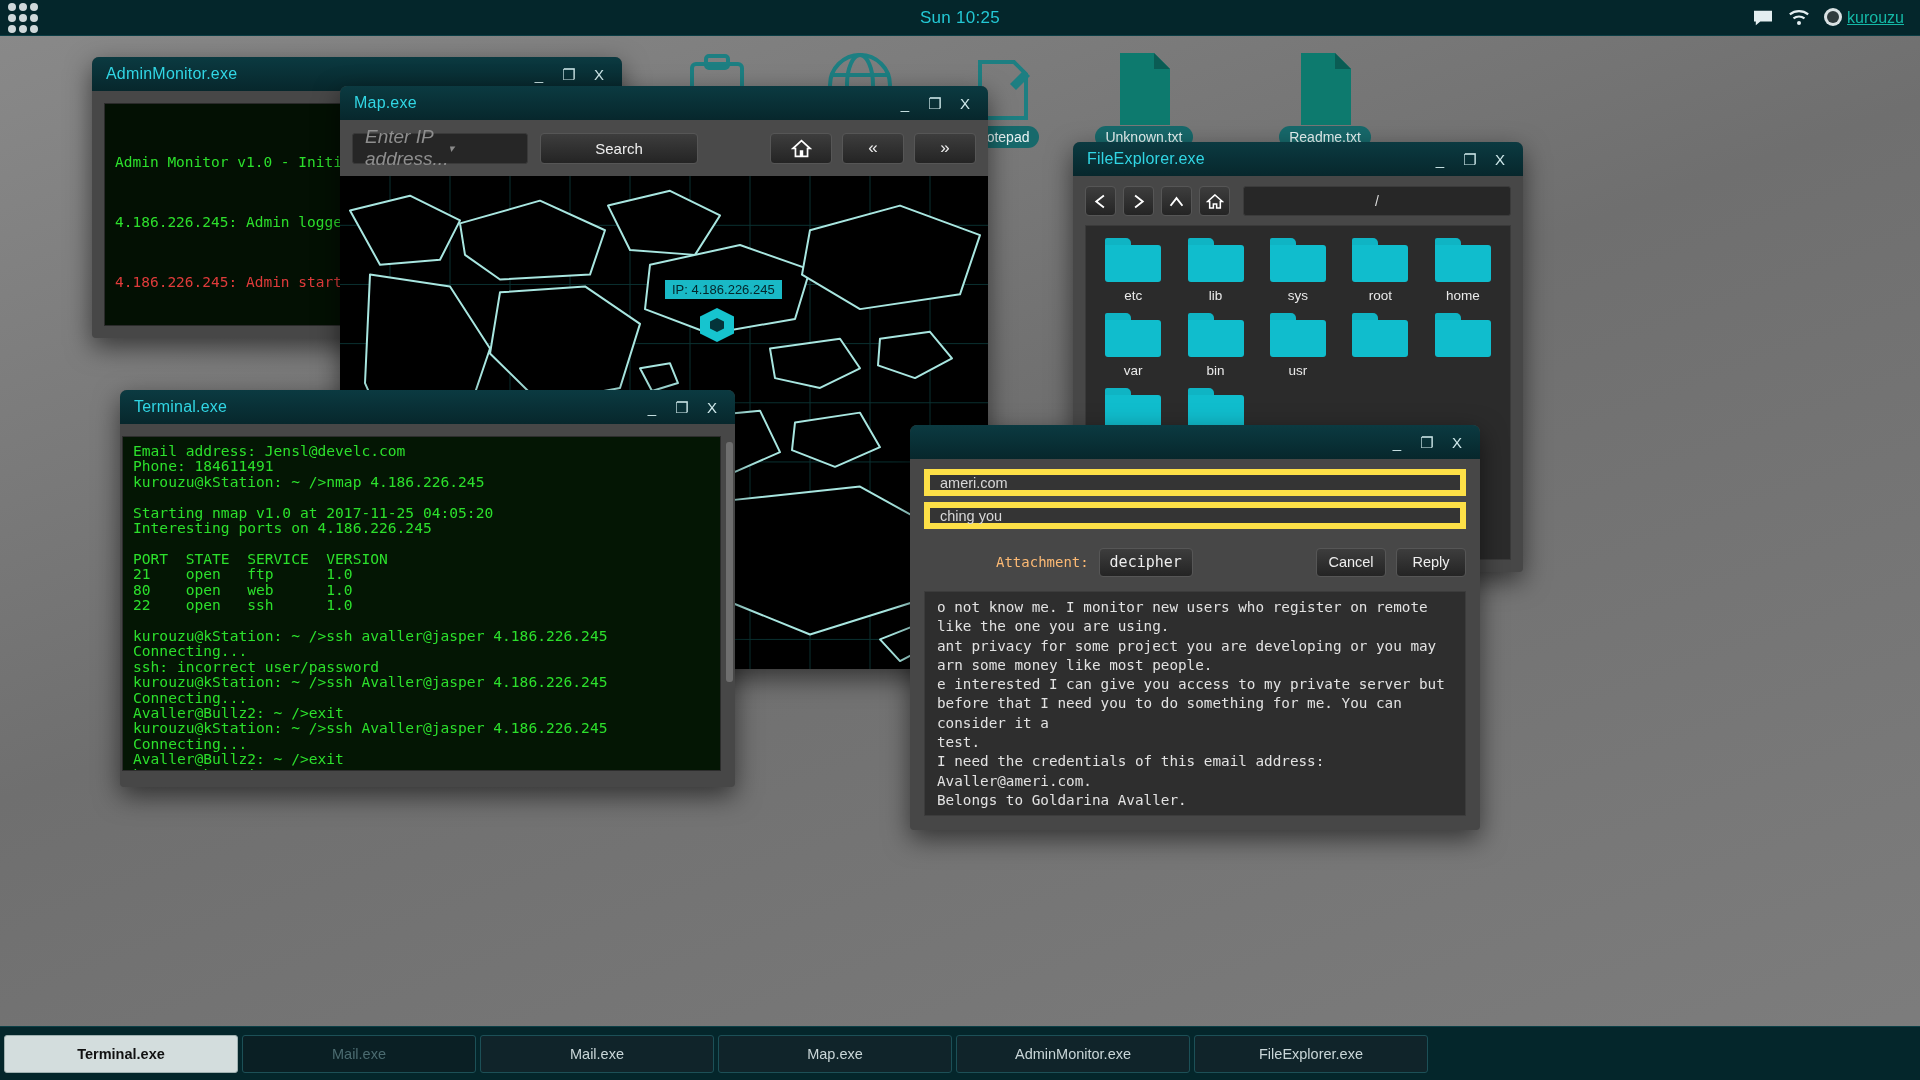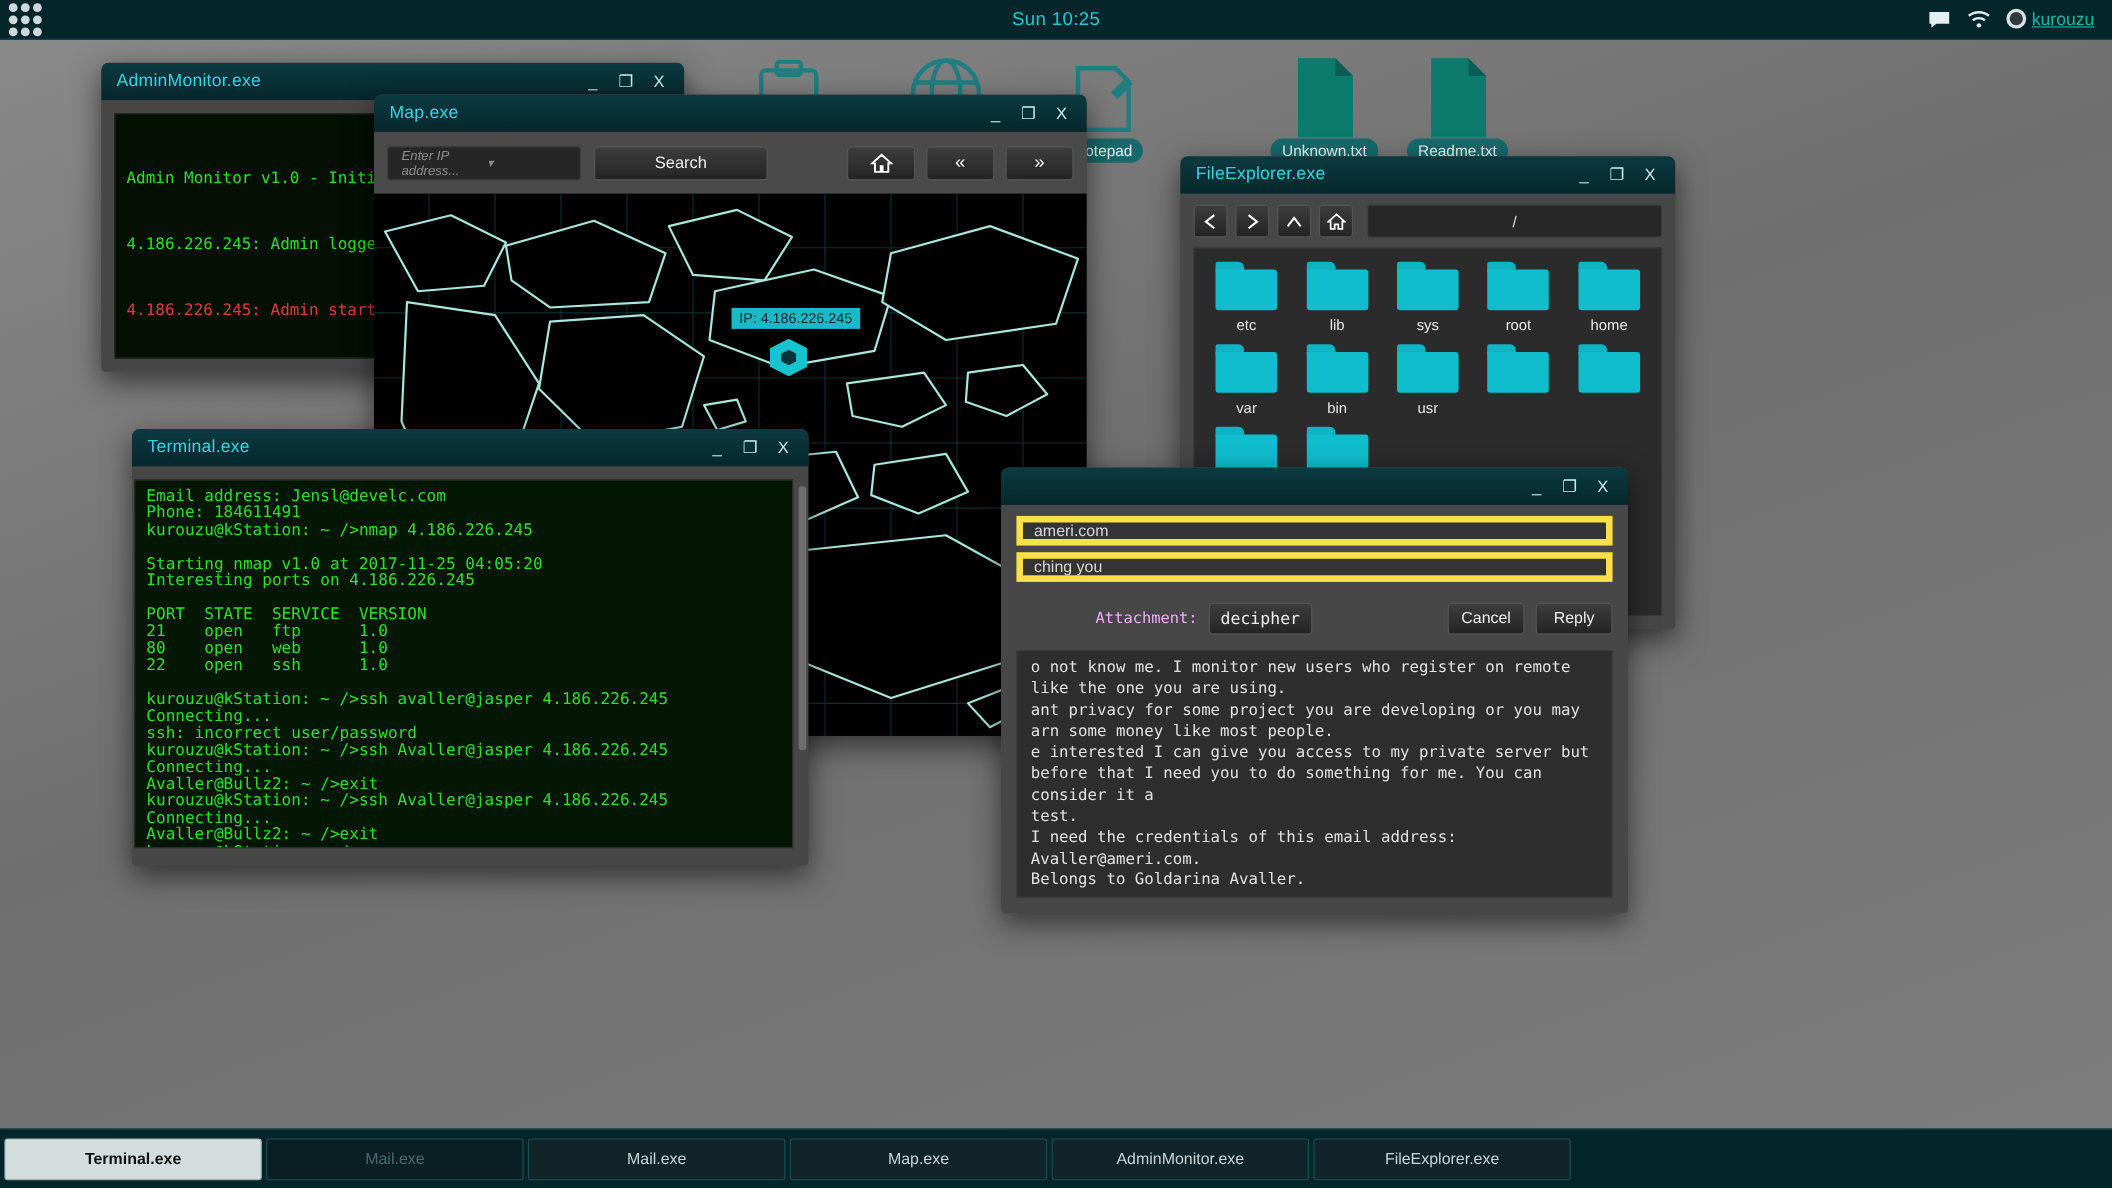--- a/index.html
+++ b/index.html
@@ -64,21 +64,21 @@
     padding: 8px 10px; overflow: hidden; white-space: pre; }
   .lg { color: #2ce02c; } .lr { color: #e03b3b; }
 
   
   #mapwin { left: 340px; top: 86px; width: 648px; height: 583px; z-index: 20; }
   #mapwin .wbody { padding: 0; }
   #map-toolbar { height: 56px; background: #4a4a4a; display:flex; align-items:center;
     padding: 0 12px; gap: 12px; flex: none; }
   .ipcombo { width: 176px; height: 31px; background: #262626; border:1px solid #3a3a3a;
     border-radius: 3px; display:flex; align-items:center; padding: 0 6px 0 12px; }
-  .ipcombo span { color: #8e8e8e; font-style: italic; font-size: 12px; flex:1; }
+  .ipcombo span { color: #8e8e8e; font-style: italic; font-size: 19px; flex:1; }
   .ipcombo .caret { color:#8a8a8a; font-size: 11px; }
   .btn3d { background: linear-gradient(#3d3d3d, #242424); border: 1px solid #565656;
     border-radius: 4px; color: #eee; font-size: 15px; display:flex;
     align-items:center; justify-content:center; cursor: pointer; }
   #map-search { width: 158px; height: 31px; }
   #map-navs { margin-left: auto; display:flex; gap: 10px; }
   #map-navs .btn3d { width: 62px; height: 31px; font-size: 17px; }
   #map-canvas { flex: 1; position: relative; background: #000; overflow: hidden; }
   #map-canvas svg { position:absolute; inset:0; width:100%; height:100%; }
   #map-marker { position:absolute; left: 360px; top: 132px; width: 34px; height: 34px; }
@@ -120,21 +120,21 @@
 
   
   #mailwin { left: 910px; top: 425px; width: 570px; height: 405px; z-index: 50; }
   #mailwin .titlebar { background: linear-gradient(#0b3a41, #07272c); }
   #mailwin .wbody { padding: 10px 14px 14px 14px; gap: 0; }
   .mail-field { height: 27px; background: #343434; border:6px solid #fde047;
     color: #d8d8d8; font-size: 14.5px; display:flex; align-items:center;
     padding: 0 10px; margin-bottom: 6px; flex:none; }
   #mail-actionrow { height: 42px; display:flex; align-items:center; gap: 10px;
     margin: 6px 0 8px 0; flex:none; }
-  #mail-attach-lbl { color:#f0abfc; font-size: 14px;
+  #mail-attach-lbl { color:#fdba74; font-size: 14px;
     font-family: "DejaVu Sans Mono", monospace; margin-left: 72px; }
   #mail-attach-btn { width: 94px; height: 29px; font-size: 15px;
     font-family: "DejaVu Sans Mono", monospace; }
   #mail-cancel { width: 70px; height: 29px; margin-left: auto; font-size: 14.5px; }
   #mail-reply { width: 70px; height: 29px; font-size: 14.5px; }
   #mail-body { flex:1; background: #2e2e2e; border:1px solid #3c3c3c;
     color:#e2e2e2; font-family: "DejaVu Sans Mono", monospace;
     font-size: 14.3px; line-height: 19.3px; padding: 6px 12px;
     white-space: pre-wrap; overflow: hidden; }
 
@@ -202,21 +202,21 @@
   </div>
   <div class="desk-icon" style="left:948px;top:52px;">
     <div class="glyph">
       <svg width="66" height="70" viewBox="0 0 66 70">
           <path d="M10 8h34l12 12v44H10z" fill="none" stroke="#1d7f82" stroke-width="4"></path>
           <path d="M40 30l14-14 6 6-14 14z" fill="#1d7f82"></path>
         </svg>
     </div>
     <span class="cap">Notepad</span>
   </div>
-  <div class="desk-icon" style="left:1149px;top:52px;text-decoration:underline;">
+  <div class="desk-icon" style="left:1089px;top:52px;text-decoration:underline;">
     <div class="glyph">
       <svg width="60" height="76" viewBox="0 0 60 76">
           <path d="M6 2h34l16 16v56H6z" fill="#0d7a6e"></path>
           <path d="M40 2v16h16" fill="#0a5c54"></path>
         </svg>
     </div>
     <span class="cap">Unknown.txt</span>
   </div>
   <div class="desk-icon" style="left:1270px;top:52px;">
     <div class="glyph">

